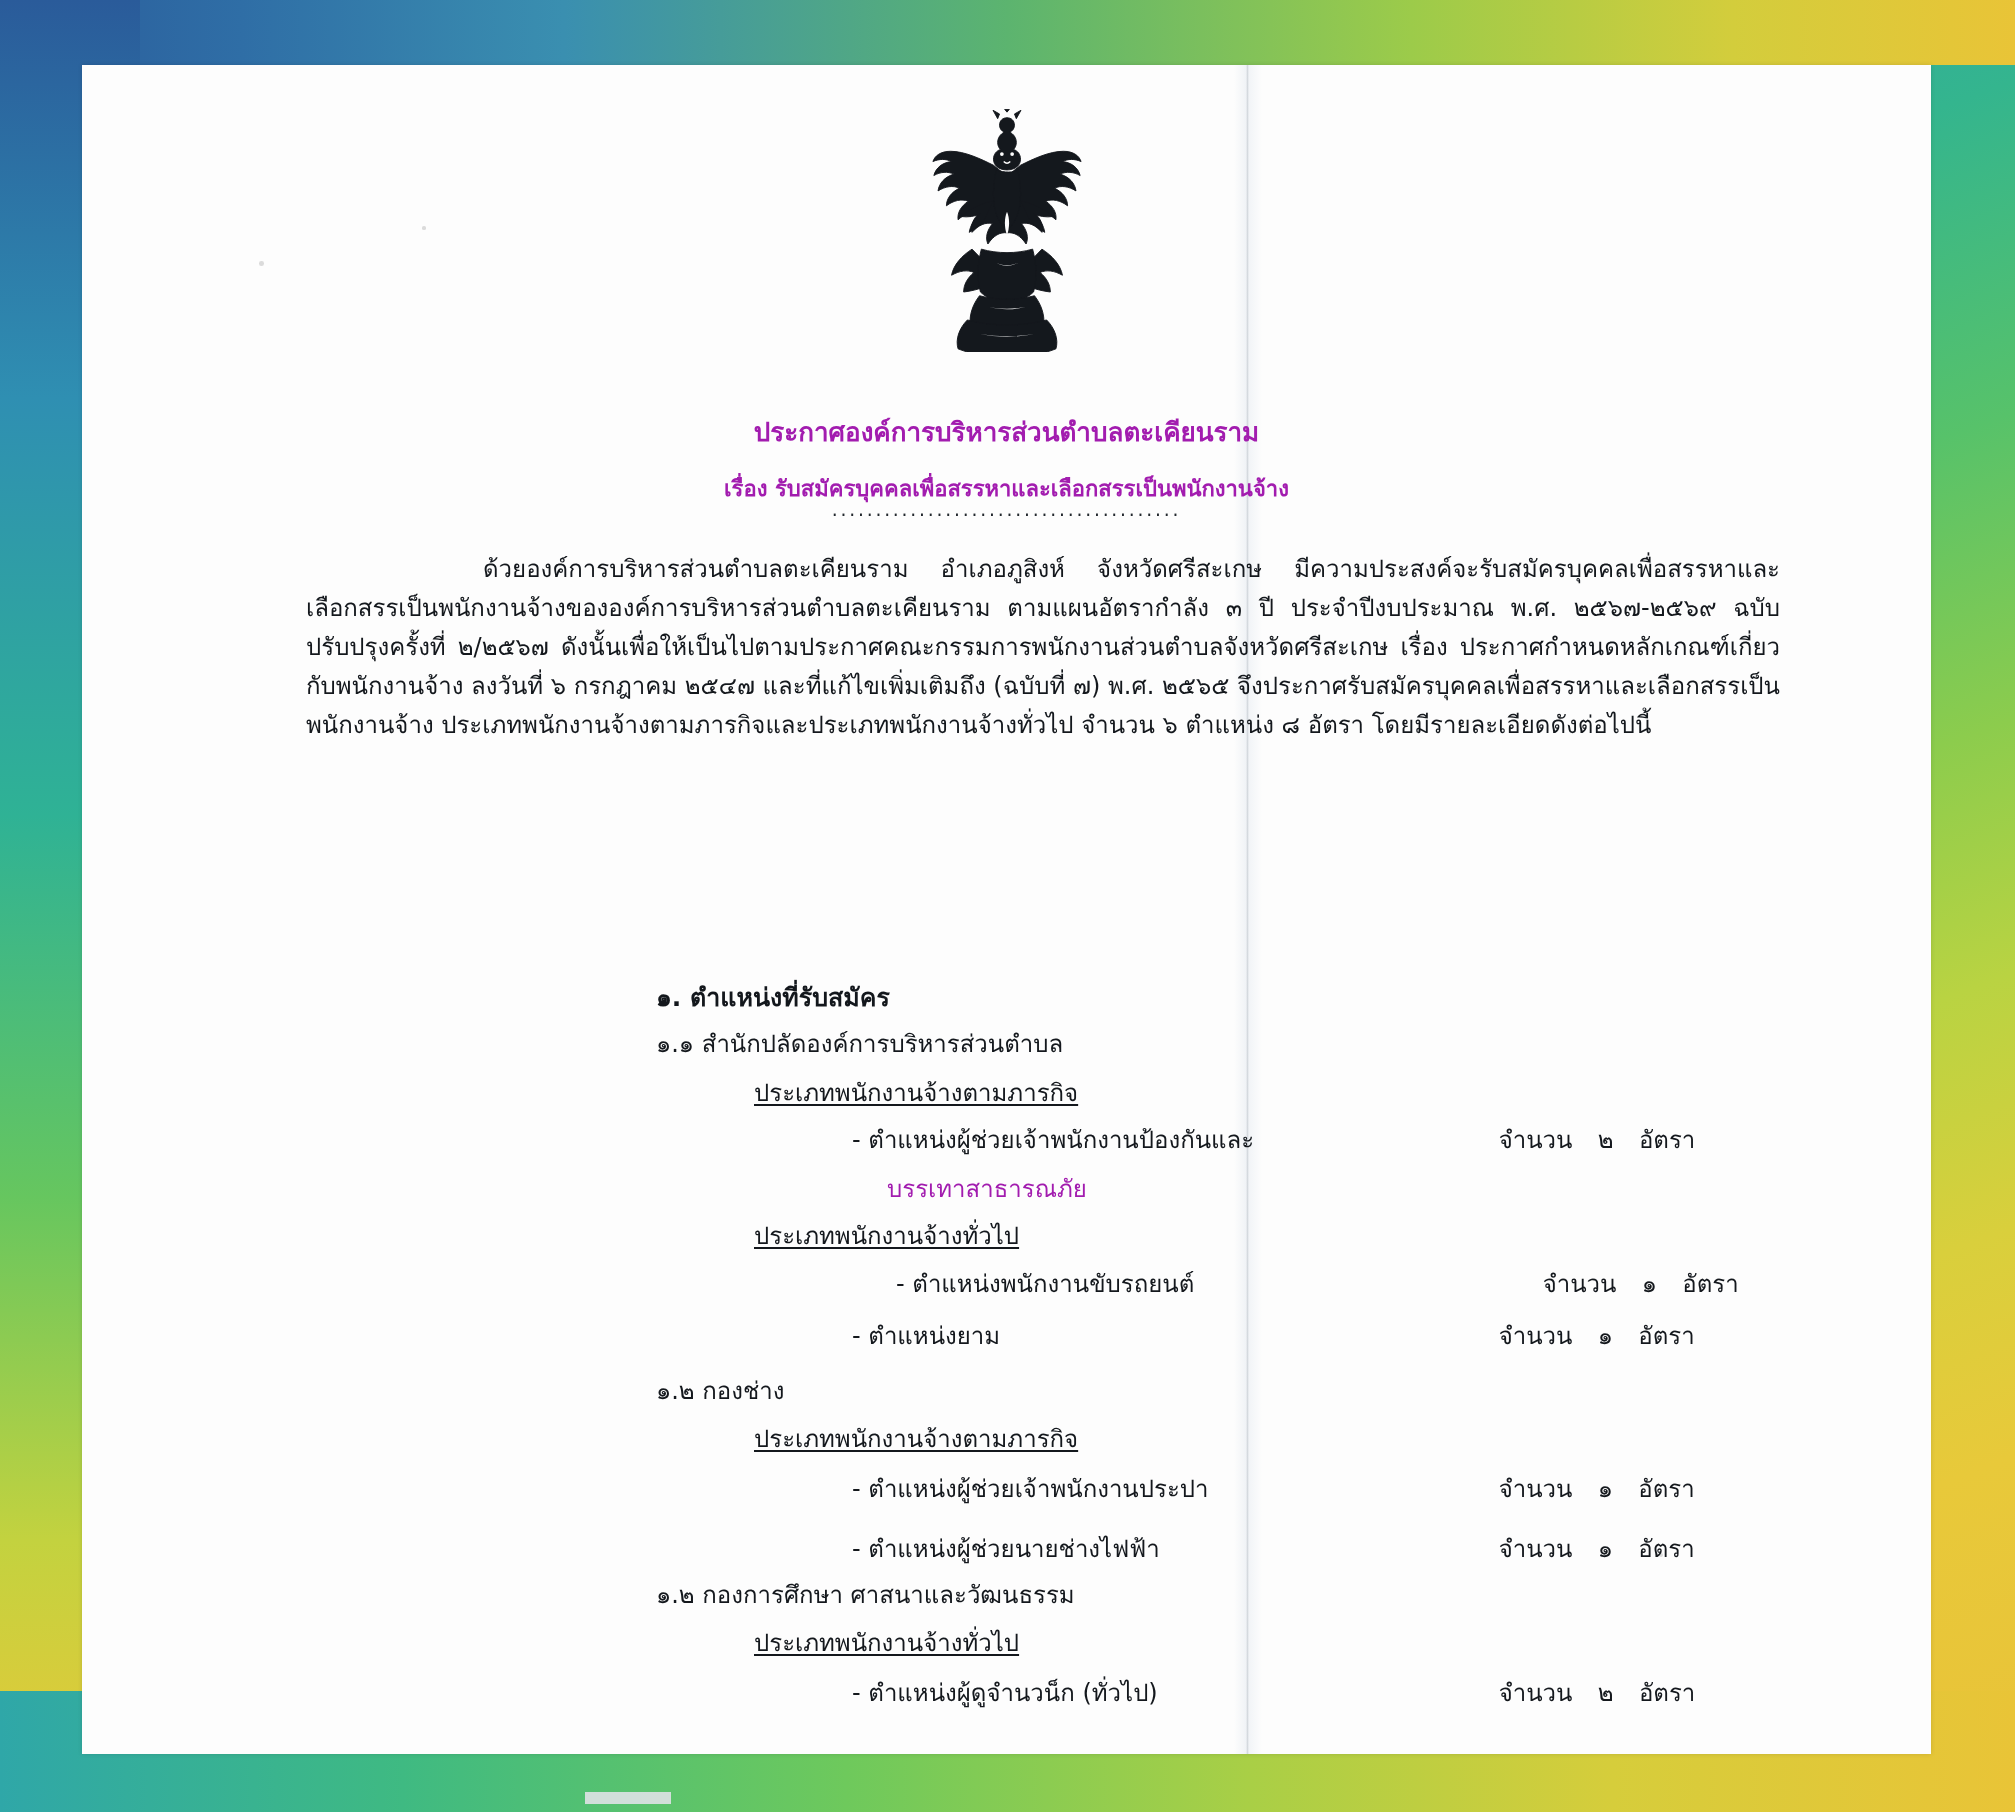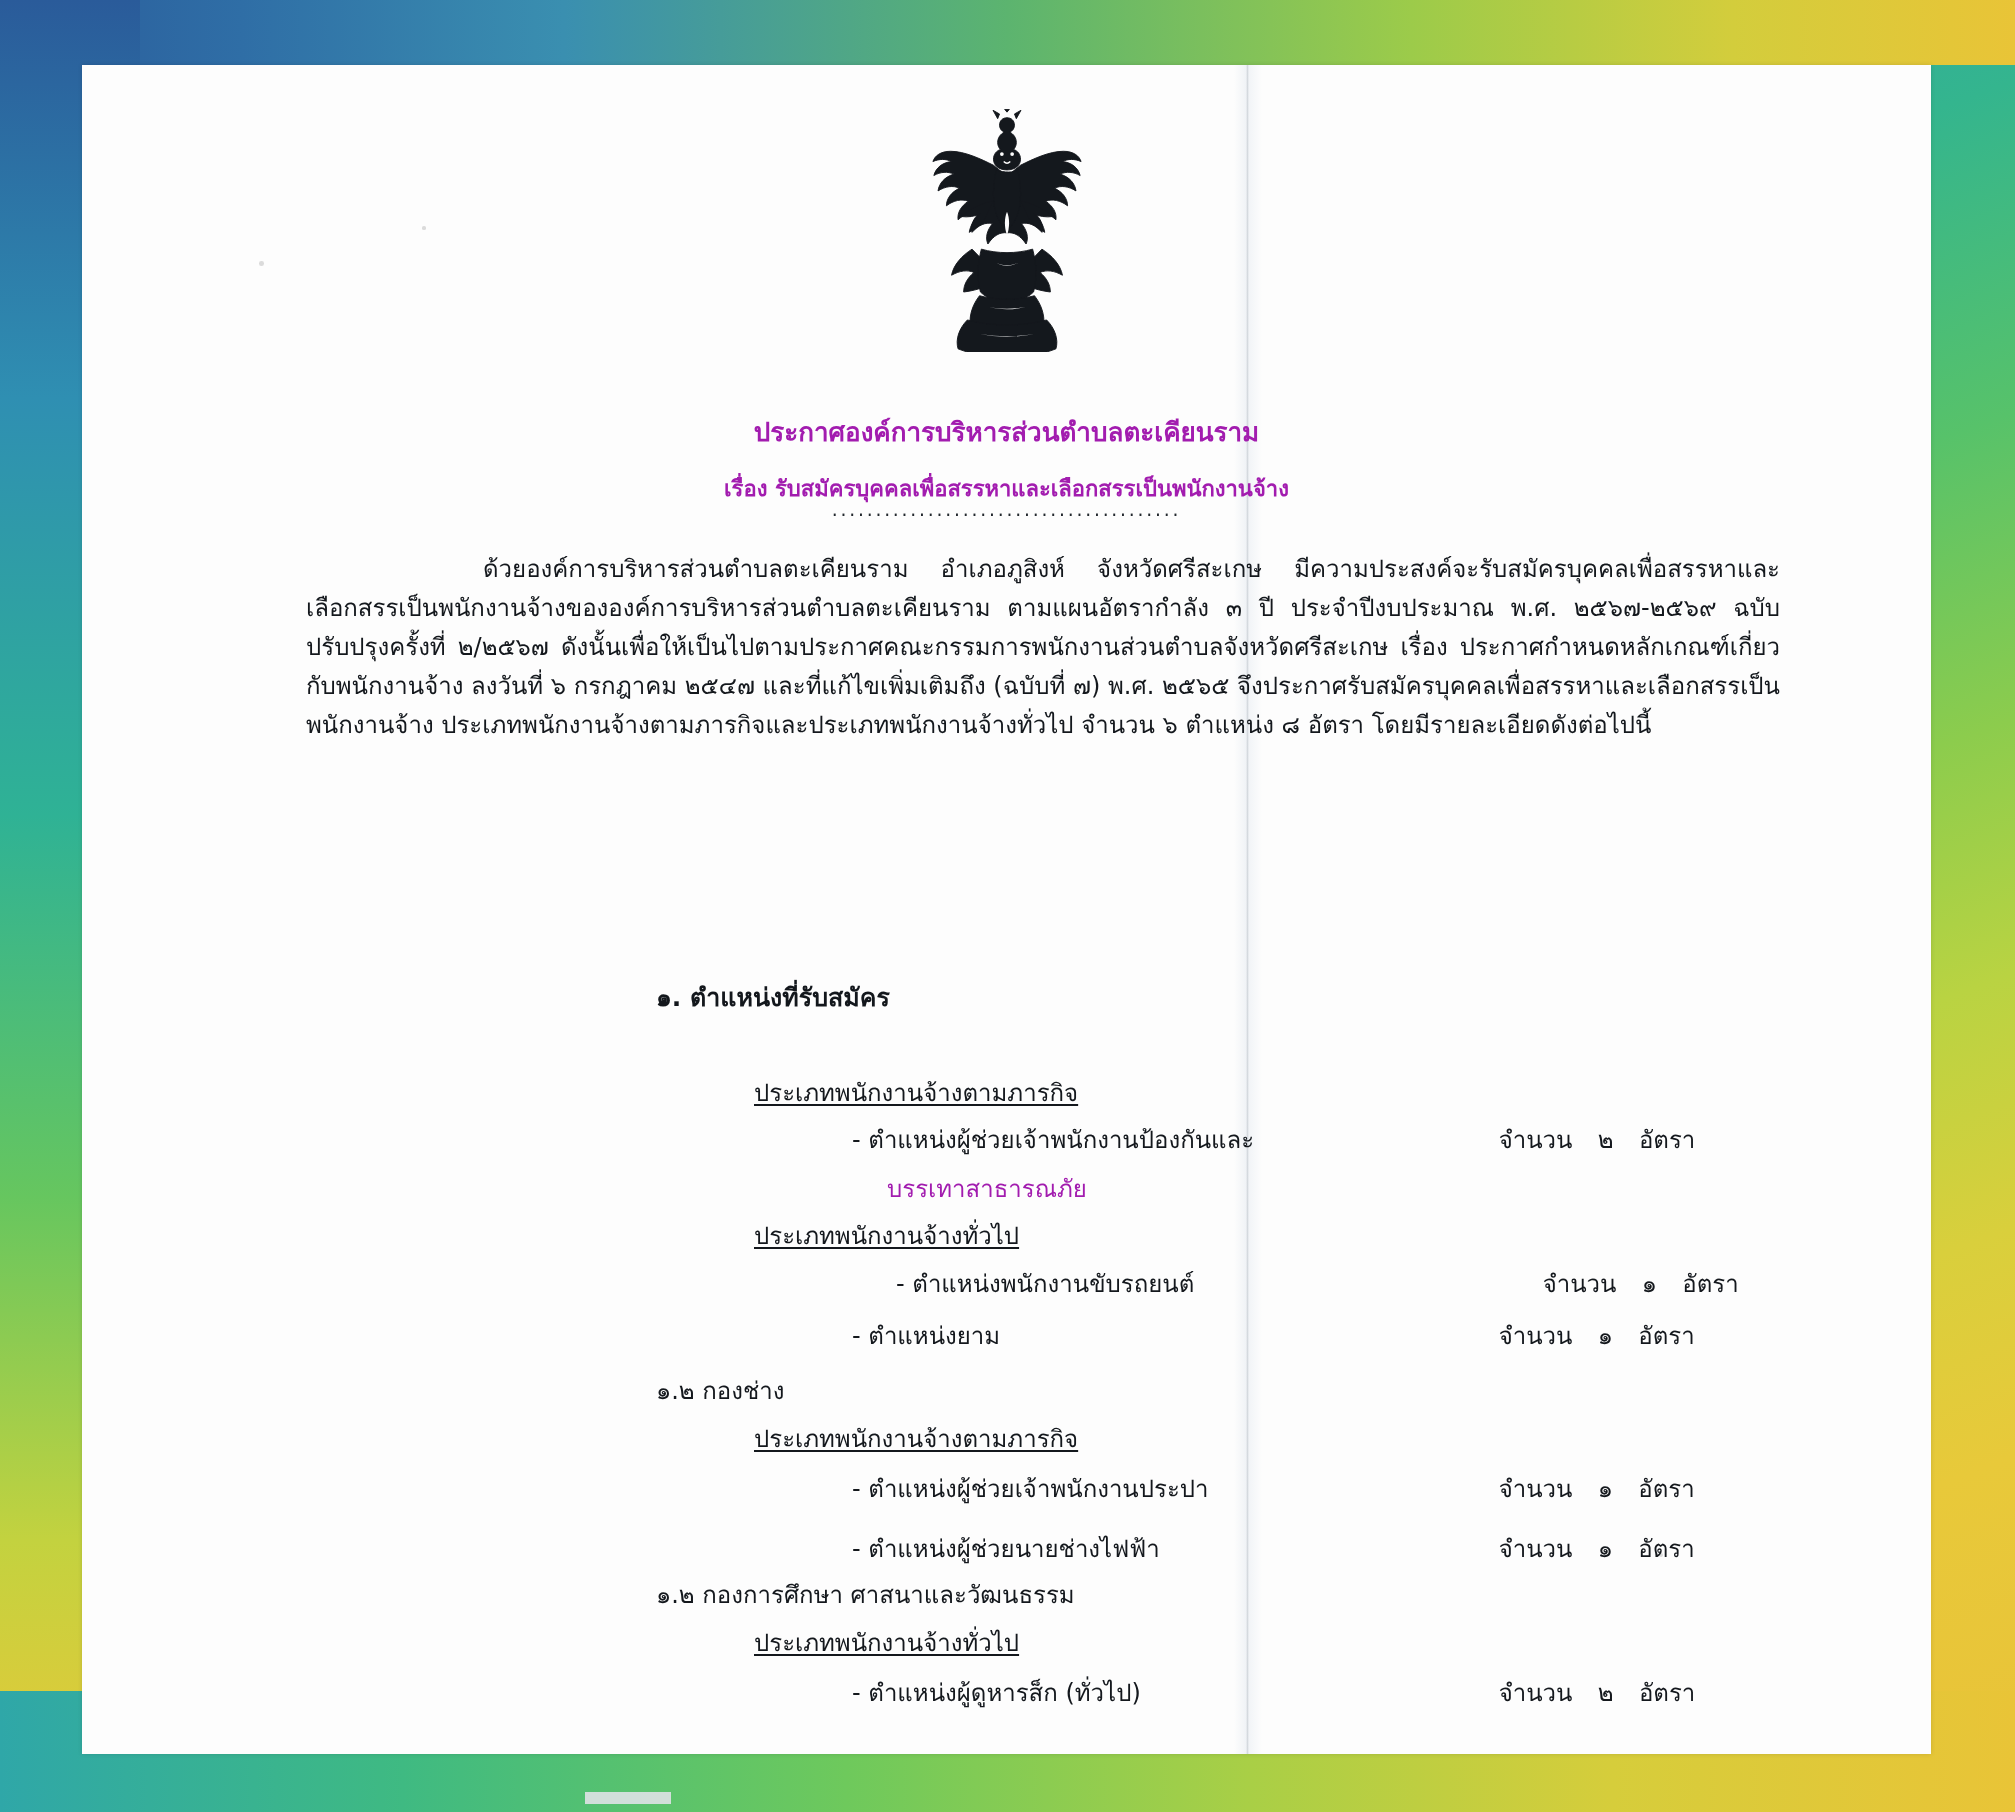--- a/index.html
+++ b/index.html
@@ -284,20 +284,21 @@
       <div id="heading">
         <div class="h-line">ประกาศองค์การบริหารส่วนตำบลตะเคียนราม</div>
         <div class="h-line second">เรื่อง  รับสมัครบุคคลเพื่อสรรหาและเลือกสรรเป็นพนักงานจ้าง</div>
       </div>
       <div id="dotline">........................................</div>
 
       <div id="para">ด้วยองค์การบริหารส่วนตำบลตะเคียนราม อำเภอภูสิงห์ จังหวัดศรีสะเกษ มีความประสงค์จะรับสมัครบุคคลเพื่อสรรหาและเลือกสรรเป็นพนักงานจ้างขององค์การบริหารส่วนตำบลตะเคียนราม ตามแผนอัตรากำลัง ๓ ปี ประจำปีงบประมาณ พ.ศ. ๒๕๖๗-๒๕๖๙ ฉบับปรับปรุงครั้งที่ ๒/๒๕๖๗ ดังนั้นเพื่อให้เป็นไปตามประกาศคณะกรรมการพนักงานส่วนตำบลจังหวัดศรีสะเกษ เรื่อง ประกาศกำหนดหลักเกณฑ์เกี่ยวกับพนักงานจ้าง ลงวันที่ ๖ กรกฎาคม ๒๕๔๗ และที่แก้ไขเพิ่มเติมถึง (ฉบับที่ ๗) พ.ศ. ๒๕๖๕ จึงประกาศรับสมัครบุคคลเพื่อสรรหาและเลือกสรรเป็นพนักงานจ้าง ประเภทพนักงานจ้างตามภารกิจและประเภทพนักงานจ้างทั่วไป จำนวน ๖ ตำแหน่ง ๘ อัตรา โดยมีรายละเอียดดังต่อไปนี้</div>
 
       <div id="sec1">๑. ตำแหน่งที่รับสมัคร</div>
 
+      <div class="sub-head" style="top:959px; left:574px;">๑.๑ สำนักปลัดองค์การบริหารส่วนตำบล</div>
 
       <div class="type-head" style="top:1008px; left:672px;">ประเภทพนักงานจ้างตามภารกิจ</div>
 
       <div class="pos-row" style="top:1055px; left:770px;">
         <span class="pos-name">- ตำแหน่งผู้ช่วยเจ้าพนักงานป้องกันและ</span>
         <span class="pos-qty" style="margin-left:145px;">จำนวน</span>
         <span class="pos-qty" style="margin-left:17.7px;">๒</span>
         <span class="pos-qty" style="margin-left:17.7px;">อัตรา</span>
       </div>
       <div class="cont-line" style="top:1104px; left:805px;">บรรเทาสาธารณภัย</div>
@@ -334,21 +335,21 @@
         <span class="pos-qty" style="margin-left:145px;">จำนวน</span>
         <span class="pos-qty" style="margin-left:17.7px;">๑</span>
         <span class="pos-qty" style="margin-left:17.7px;">อัตรา</span>
       </div>
 
       <div class="sub-head" style="top:1510px; left:574px;">๑.๒ กองการศึกษา ศาสนาและวัฒนธรรม</div>
 
       <div class="type-head" style="top:1558px; left:672px;">ประเภทพนักงานจ้างทั่วไป</div>
 
       <div class="pos-row" style="top:1608px; left:770px;">
-        <span class="pos-name">- ตำแหน่งผู้ดูหารส็ก (ทั่วไป)</span>
+        <span class="pos-name">- ตำแหน่งผู้ดูจำนวน็ก (ทั่วไป)</span>
         <span class="pos-qty" style="margin-left:145px;">จำนวน</span>
         <span class="pos-qty" style="margin-left:17.7px;">๒</span>
         <span class="pos-qty" style="margin-left:17.7px;">อัตรา</span>
       </div>
 
     </div>
   </div>
 
   <div id="bottom-artifact"></div>
 </div>

